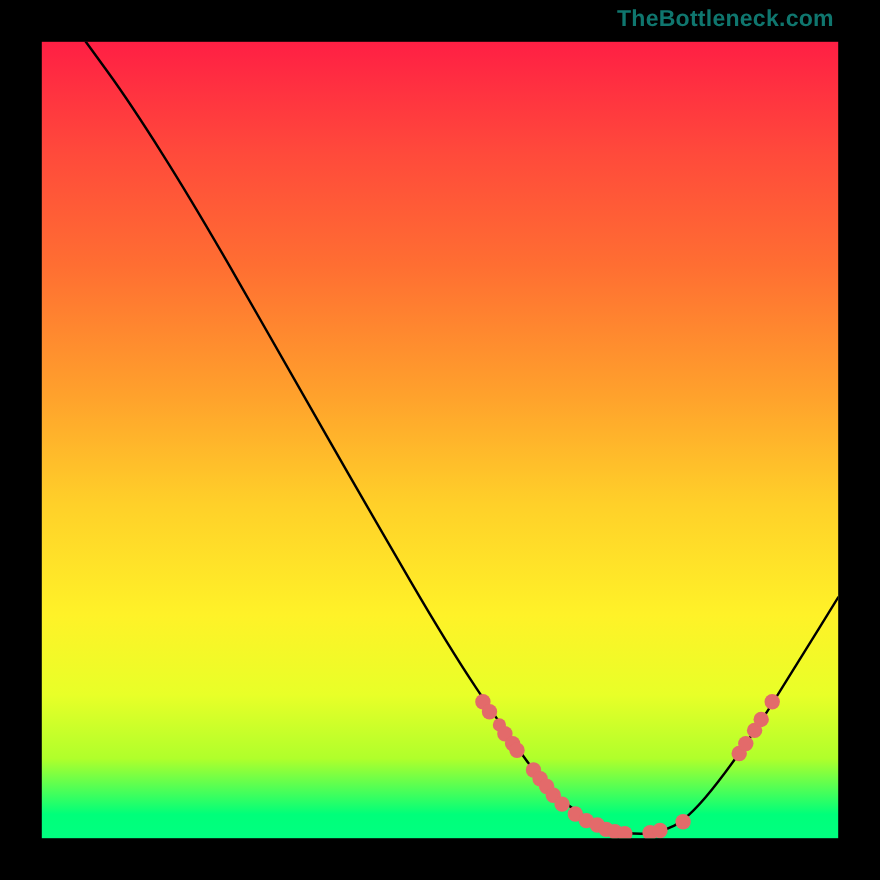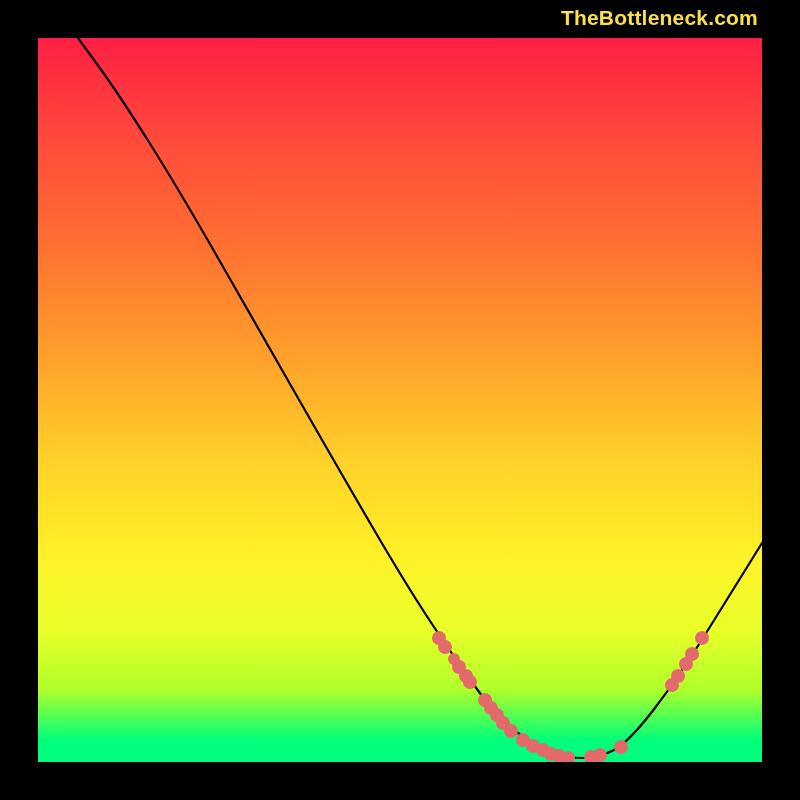--- a/index.html
+++ b/index.html
@@ -36,21 +36,21 @@
     width: 724px;
     height: 724px;
   }
   .attribution {
     position: absolute;
     top: 6px;
     right: 42px;
     font-family: Arial, Helvetica, sans-serif;
     font-size: 21px;
     font-weight: bold;
-    color: #fde047;
+    color: #0f766e;
     letter-spacing: 0.2px;
   }
 </style>
 </head>
 <body>
 
 <div class="frame">
   <div class="attribution">TheBottleneck.com</div>
   <div class="plot">
     <svg class="curve-svg" viewBox="0 0 724 724" preserveAspectRatio="none">

